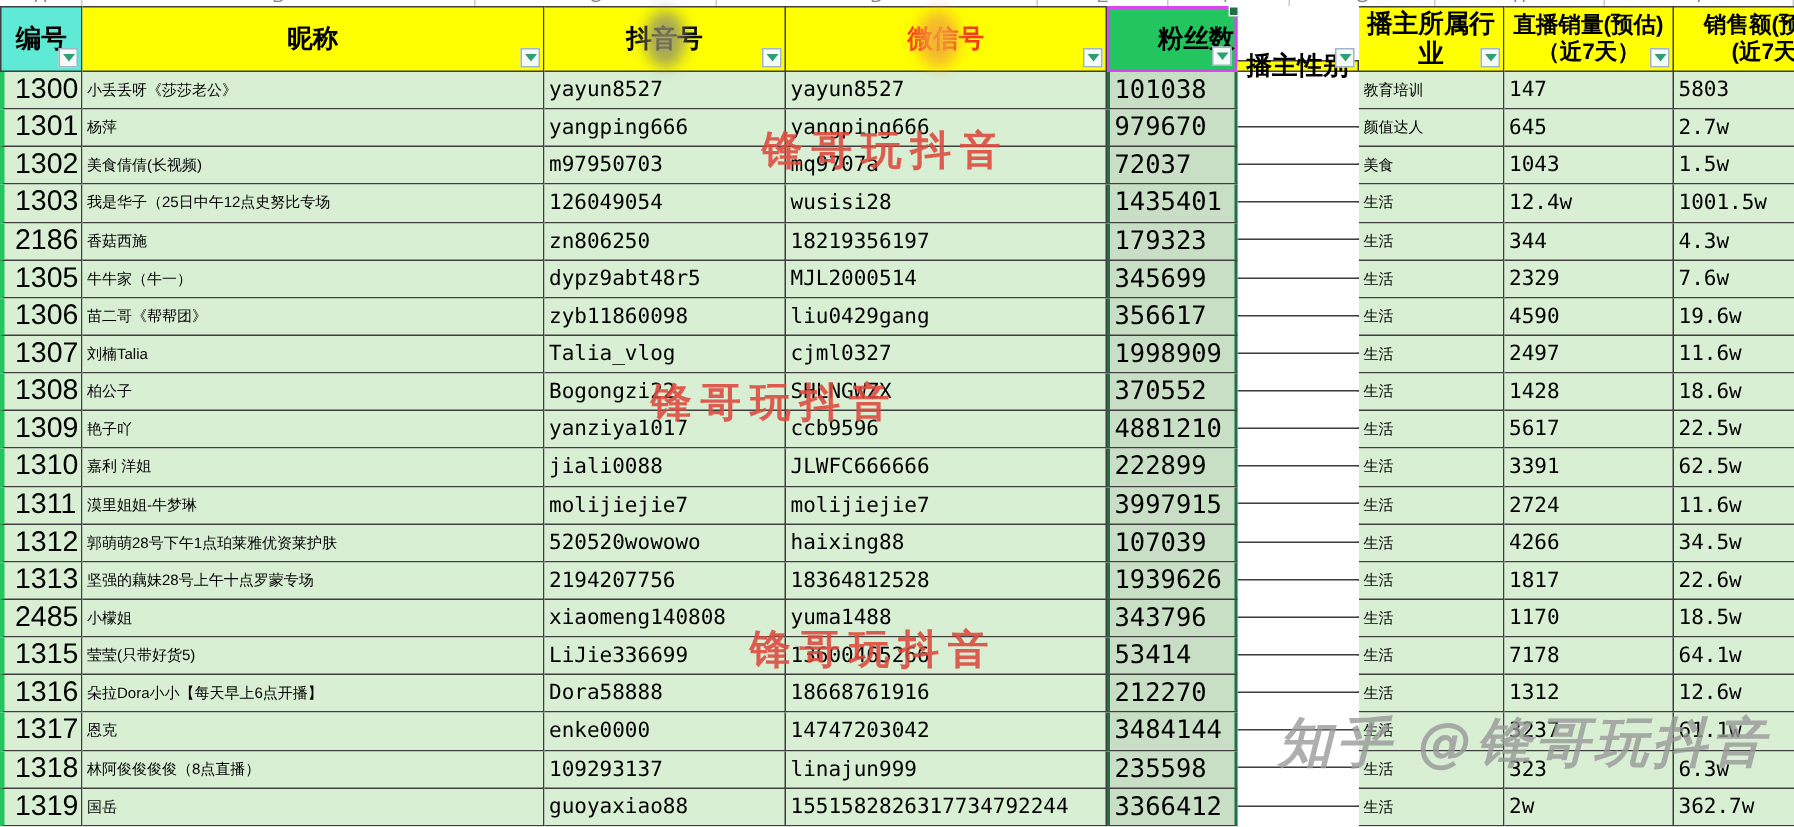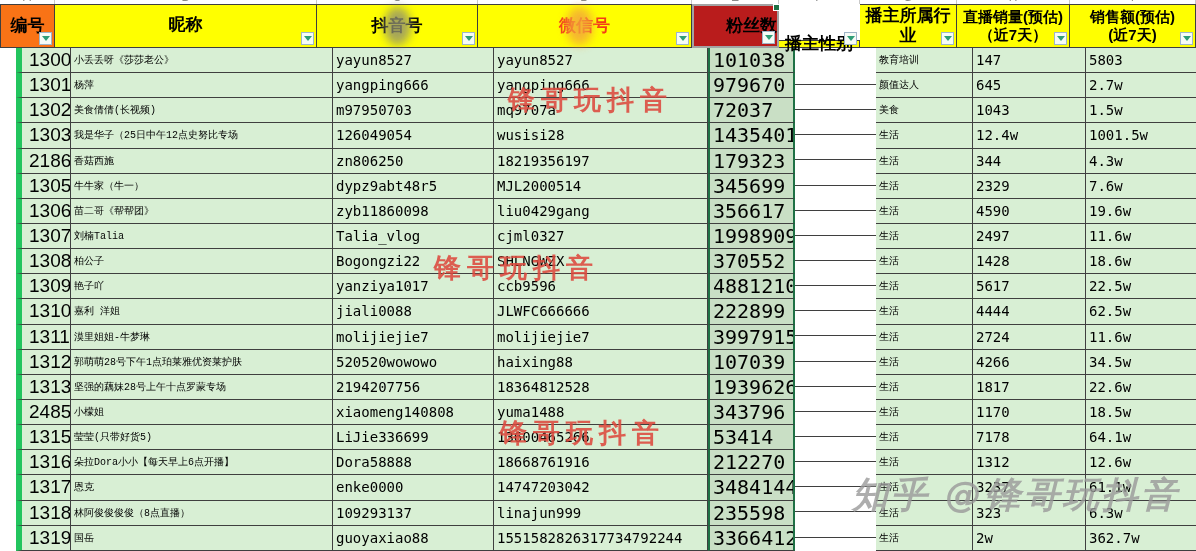--- a/index.html
+++ b/index.html
@@ -9,45 +9,45 @@
   .letters{display:flex;height:4px;overflow:hidden;background:#fff;}
   .letters .lc{box-sizing:border-box;border-right:1px solid #c9c9c9;position:relative;flex:none;}
   .letters .lc span{position:absolute;left:0;right:0;top:-10px;text-align:center;
                     font-size:12px;color:#8a8a8a;}
   
   .hrow{display:flex;height:44px;}
   .hcell{box-sizing:border-box;flex:none;position:relative;background:#ffff00;
          border-top:1px solid #3f3f3f;border-right:1px solid #3f3f3f;border-bottom:1px solid #3f3f3f;
          display:flex;flex-direction:column;align-items:center;justify-content:center;
          font-weight:bold;font-size:17px;line-height:1.18;text-align:center;}
-  .hcell.first{background:#f97316;border-left:1px solid #3f3f3f;}
+  .hcell.first{background:#5eead4;border-left:1px solid #3f3f3f;}
   .hcell.two{font-size:15px;}
   .hcell.red{color:#f43a16;}
-  .hcell.sel{border:2px solid #a3a3a3;background:#b91c1c;padding-left:32px;}
+  .hcell.sel{border:2px solid #d946ef;background:#22c55e;padding-left:32px;}
   .filterbtn{position:absolute;right:2px;bottom:2px;width:13px;height:13px;background:#f6fbf6;
              border:1px solid #9fb6c9;display:flex;align-items:center;justify-content:center;box-sizing:border-box;}
   .filterbtn i{width:0;height:0;border-left:4px solid transparent;border-right:4px solid transparent;
                border-top:5px solid #2f9e77;}
   .blob{position:absolute;top:2px;width:27px;height:38px;border-radius:50%;filter:blur(5px);opacity:.8;}
   .blob.gray{background:#8f8f70;left:67px;}
   .blob.orange{background:#f2a33c;left:88px;}
   .selhandle{position:absolute;top:-2px;right:-3px;width:7px;height:7px;background:#1f7145;
              border:1px solid #fff;box-sizing:border-box;}
   
   .row{display:flex;height:25.15px;}
   .cell{box-sizing:border-box;flex:none;background:#d8efd4;border-right:1px solid #3f3f3f;
         border-bottom:1px solid #3f3f3f;overflow:hidden;white-space:nowrap;
         display:flex;align-items:center;padding:0 3px;}
-  .cell.cno{font-size:19px;padding-left:7px;border-left:6px solid #22c55e;margin-left:16px;}
+  .cell.cno{font-size:19px;padding-left:7px;border-left:3px solid #22c55e;}
   .cell.zh{font-size:10px;}
   .cell.mono{font-family:"DejaVu Sans Mono","Liberation Mono",monospace;font-size:14px;}
   .cell.fans{background:#c9dfc5;border-left:2px solid #1f7145;border-right:2px solid #1f7145;
-             font-family:"DejaVu Sans Mono","Liberation Mono",monospace;font-size:20px;}
-  
-  .w0{width:55px;} .w1{width:262px;font-family:Liberation Mono, monospace;} .w2{width:161px;} .w3{width:214px;} .w4{width:87px;}
+             font-family:"DejaVu Sans Mono","Liberation Mono",monospace;font-size:17px;}
+  
+  .w0{width:55px;} .w1{width:308px;} .w2{width:161px;} .w3{width:214px;} .w4{width:87px;}
   .w5{width:81px;margin-top:36px;} .w6{width:97px;} .w7{width:113px;} .w8{width:126px;}
   
   .wm{position:absolute;pointer-events:none;font-weight:bold;white-space:nowrap;
       font-family:"DejaVu Sans",sans-serif;}
   .wm.red{color:#dd4a3e;opacity:.88;font-size:27px;letter-spacing:6px;}
   .wm.gray{color:#9a9a9a;opacity:.8;font-size:36px;letter-spacing:3px;}
   #wm1{left:508px;top:82px;} #wm2{left:434px;top:250px;} #wm3{left:500px;top:415px;}
   #wm4{left:852px;top:471px;font-style:italic;}
 </style>
 </head>
@@ -259,21 +259,21 @@
         <div class="cell mono w8">22.5w</div>
       </div>
       <div class="row">
         <div class="cell cno w0">1310</div>
         <div class="cell zh w1">嘉利 洋姐</div>
         <div class="cell mono w2">jiali0088</div>
         <div class="cell mono w3">JLWFC666666</div>
         <div class="cell fans w4">222899</div>
         <div class="cell zh w5">女</div>
         <div class="cell zh w6">生活</div>
-        <div class="cell mono w7">4444</div>
+        <div class="cell mono w7">3391</div>
         <div class="cell mono w8">62.5w</div>
       </div>
       <div class="row">
         <div class="cell cno w0">1311</div>
         <div class="cell zh w1">漠里姐姐-牛梦琳</div>
         <div class="cell mono w2">molijiejie7</div>
         <div class="cell mono w3">molijiejie7</div>
         <div class="cell fans w4">3997915</div>
         <div class="cell zh w5">女</div>
         <div class="cell zh w6">生活</div>

